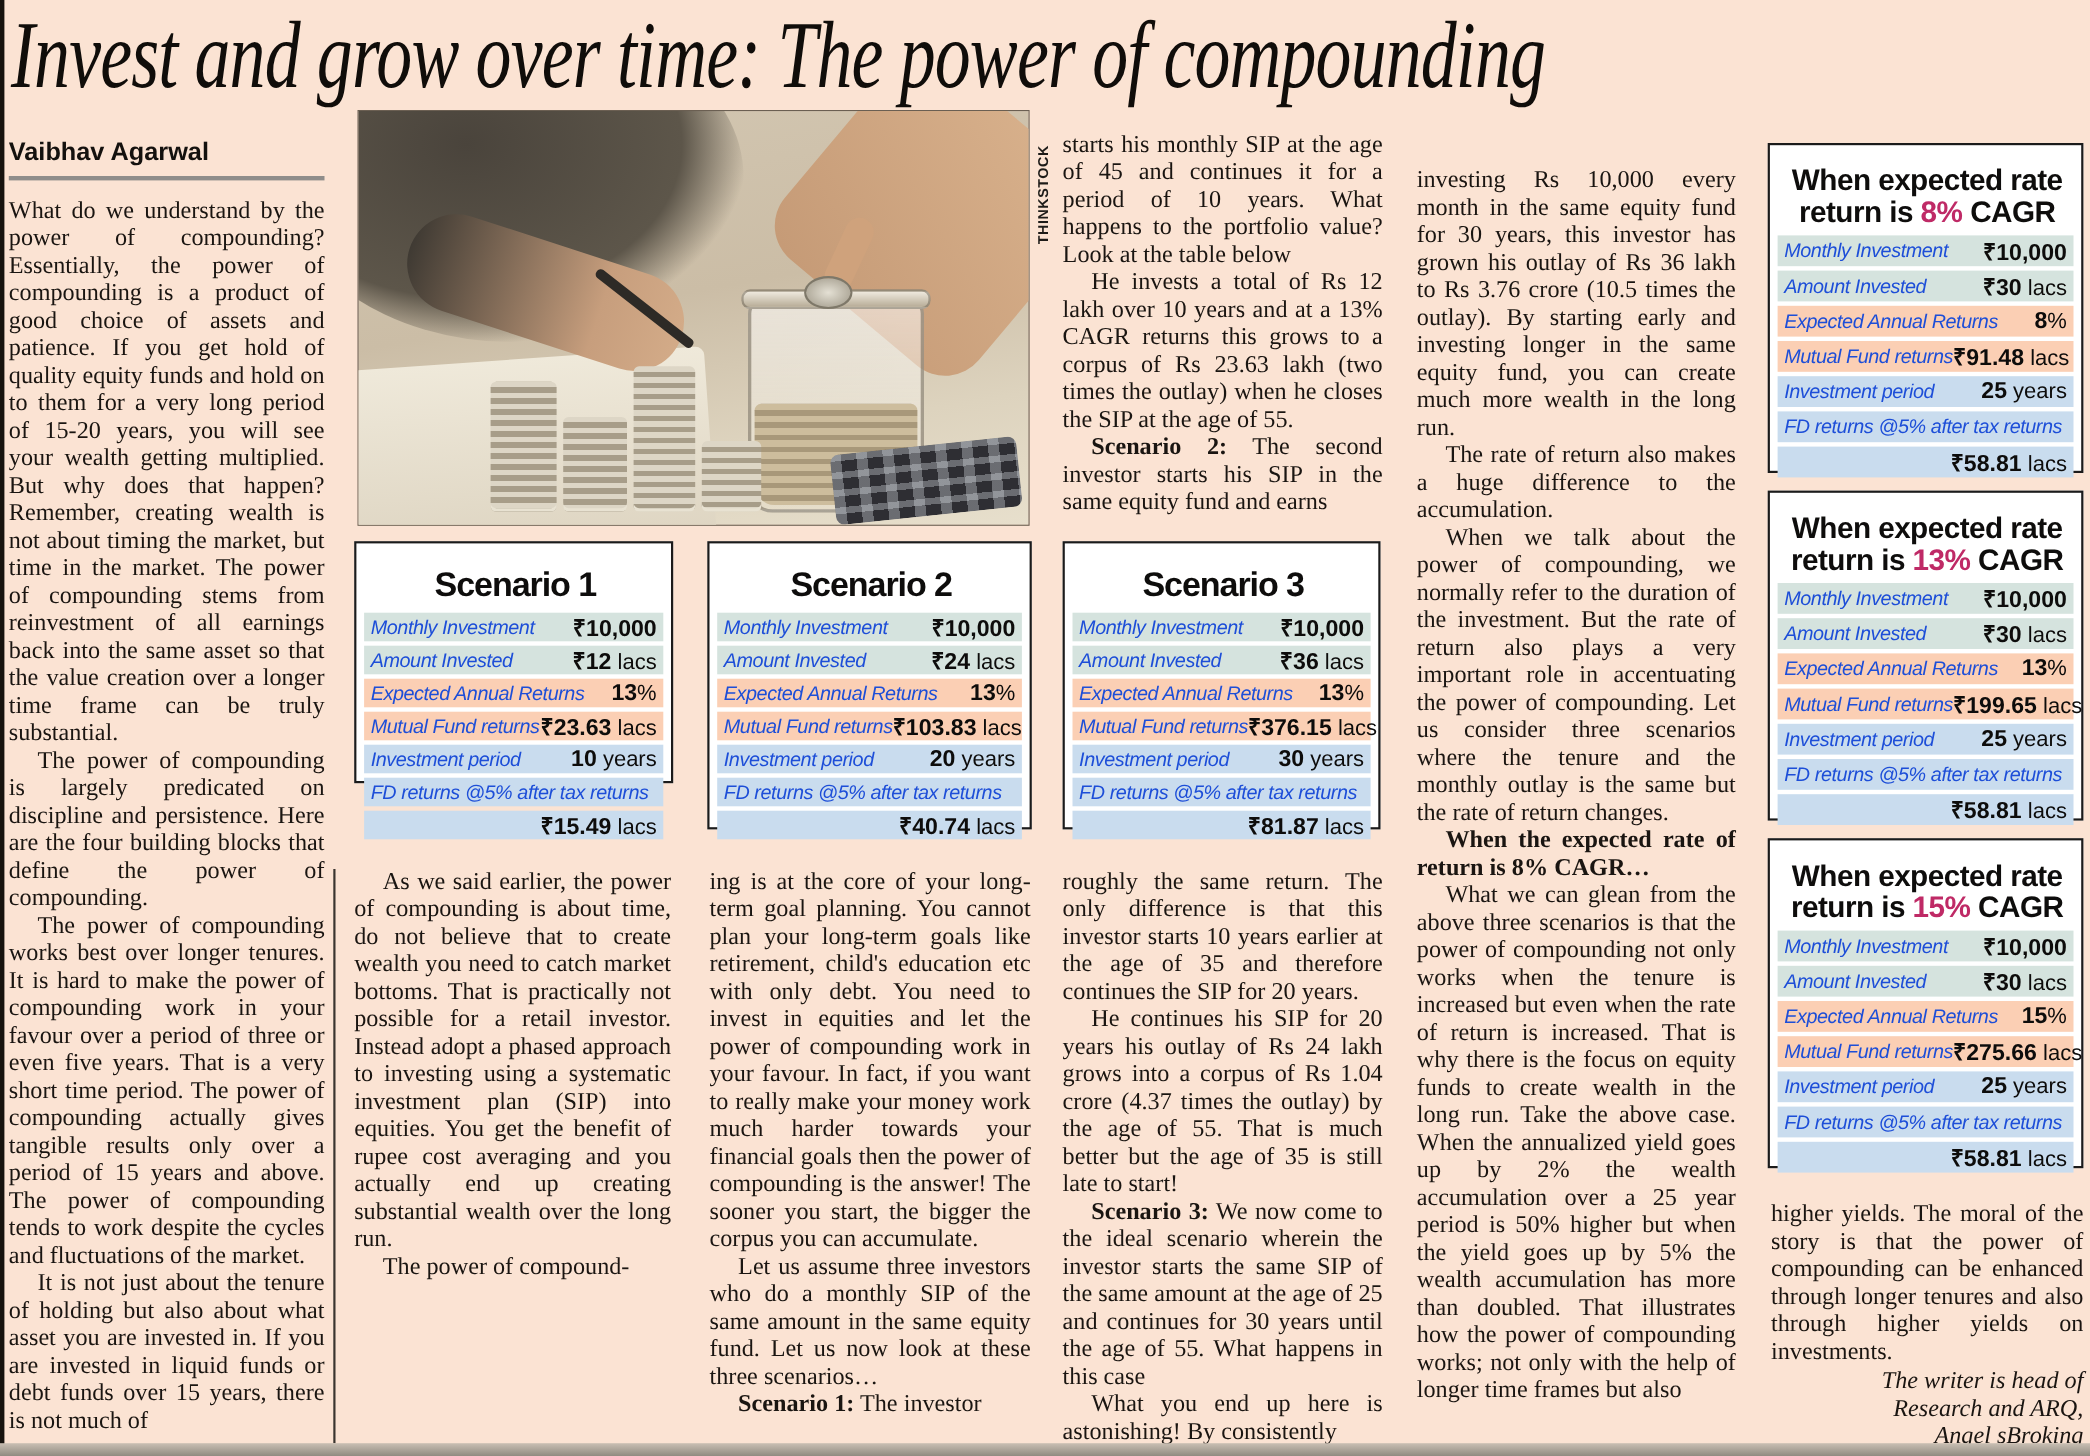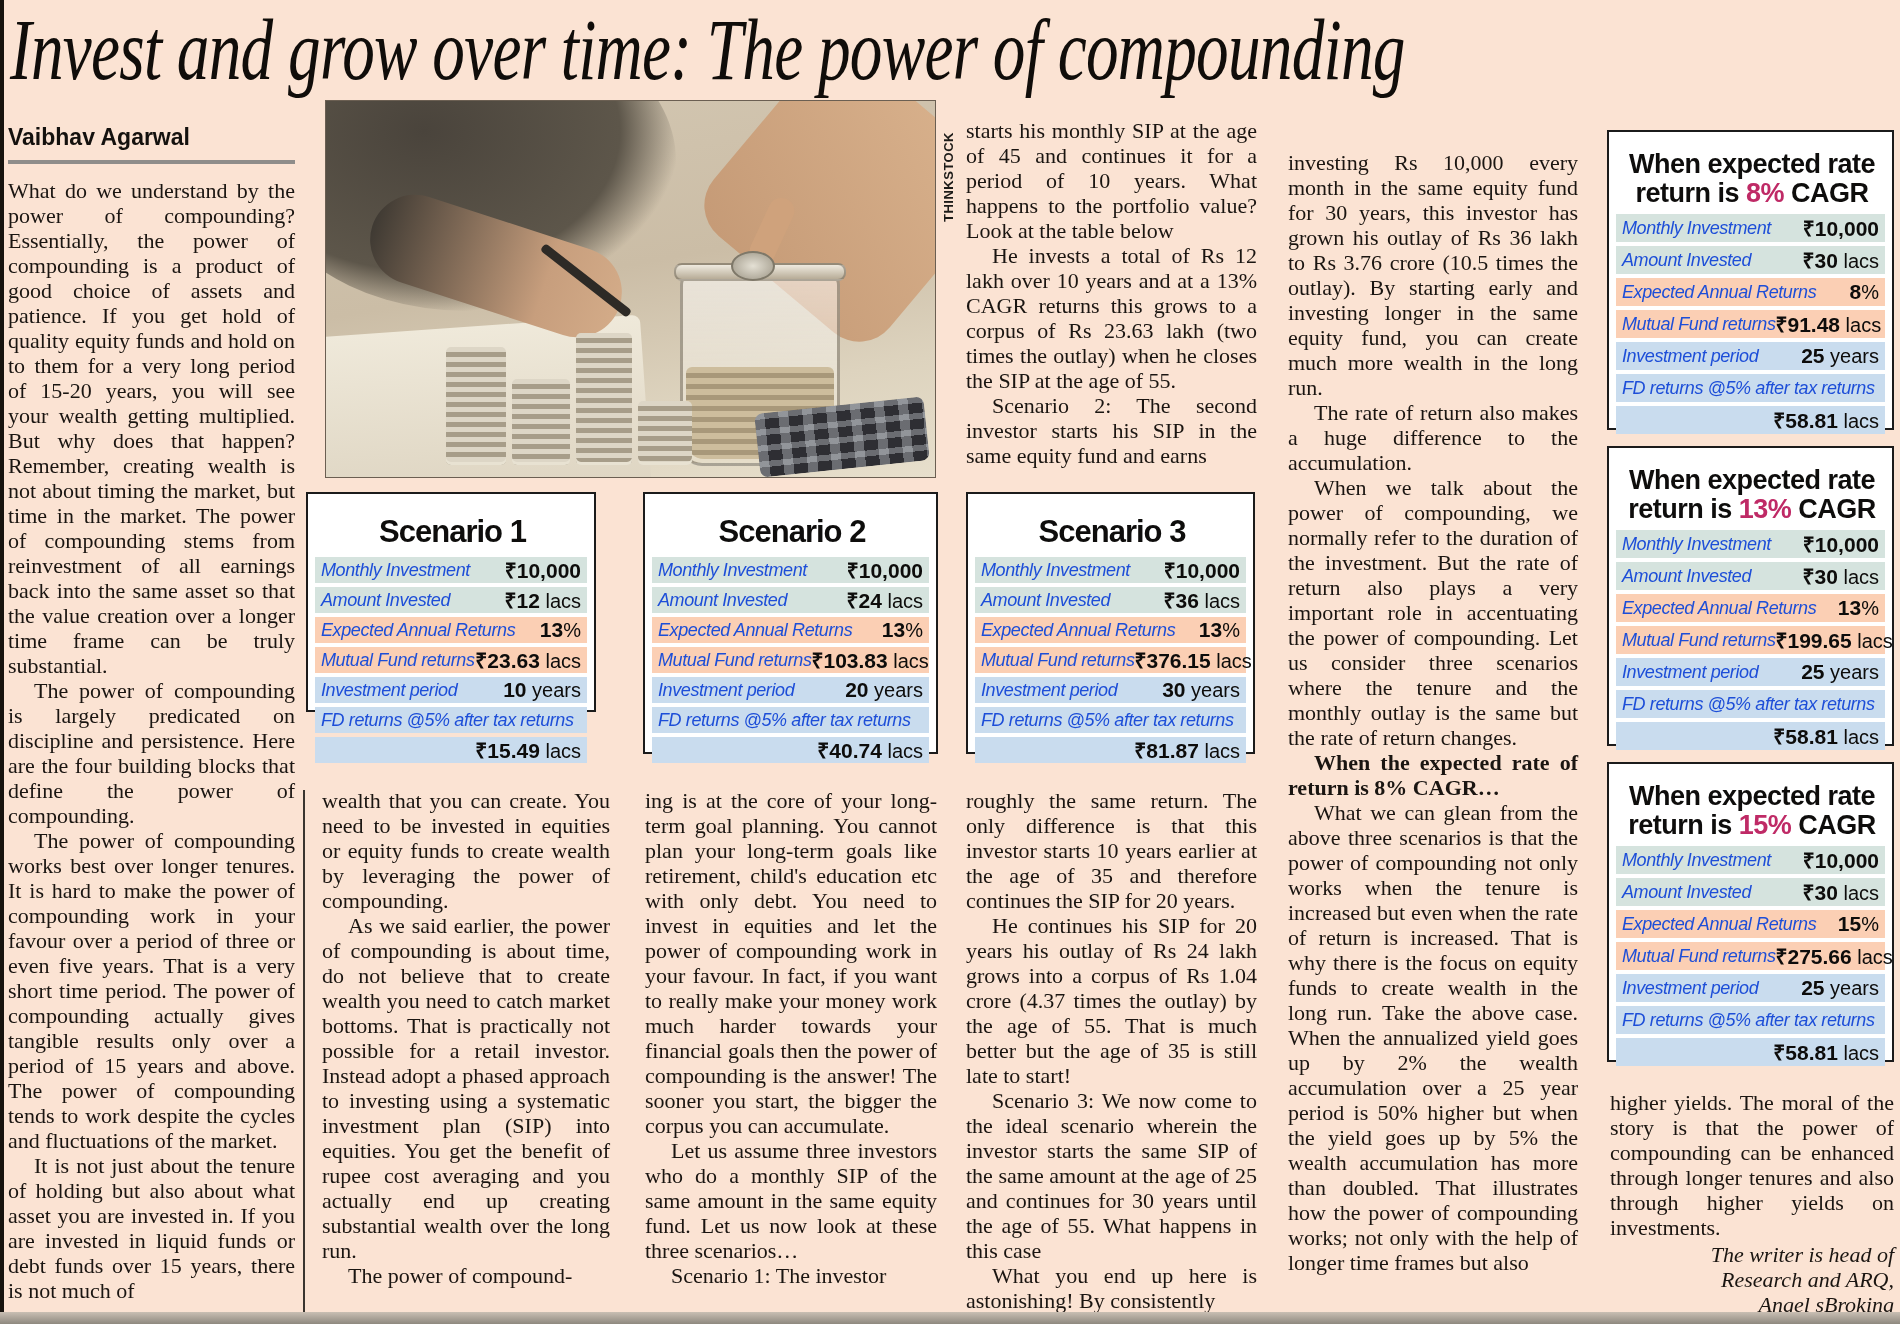--- a/index.html
+++ b/index.html
@@ -17,21 +17,21 @@
     font-family:"Liberation Serif",serif;font-style:italic;font-weight:normal;
     font-size:87px;line-height:96px;color:#100d0a;letter-spacing:-1px;
     transform:scaleX(.75);transform-origin:left center;
   }
   .byline{position:absolute;left:8px;top:124px;font:bold 23px/26px "Liberation Sans",sans-serif;color:#14110e;}
   .byline-rule{position:absolute;left:8px;top:160px;width:287px;height:4px;background:#8f8d8a;}
   
   .col{position:absolute;font-size:22px;line-height:25px;text-align:justify;color:#1a1511;}
   .col p{text-indent:26px;}
   .col p.f{text-indent:0;}
-  .col b.run{font-weight:normal;}
+  .col b.run{font-weight:bold;}
   .col p.sub{font-weight:bold;}
   .sig{font-style:italic;text-align:right;margin-top:2px;text-indent:0;}
   .vrule{position:absolute;left:303px;top:790px;width:2px;height:522px;background:#3a352f;}
   
   .photo{position:absolute;left:325px;top:100px;width:611px;height:378px;overflow:hidden;
     border:1px solid #6b5f52;
     background:linear-gradient(170deg,#d3c7b2 0%,#cbbda6 45%,#ddd3be 75%,#e7dfcc 100%);}
   .ph-figure{position:absolute;left:-70px;top:-90px;width:420px;height:300px;border-radius:50%;
     background:radial-gradient(ellipse at 40% 40%,#4a443c 0%,#5d564a 55%,rgba(93,86,74,0) 72%);}
   .ph-arm-left{position:absolute;left:40px;top:120px;width:260px;height:90px;border-radius:45px;
@@ -109,21 +109,21 @@
     <div class="ph-jar-rim"></div>
     <div class="ph-coin-drop"></div>
     <div class="stack" style="left:120px;width:60px;height:118px;"></div>
     <div class="stack" style="left:186px;width:58px;height:86px;"></div>
     <div class="stack" style="left:250px;width:56px;height:132px;"></div>
     <div class="stack" style="left:312px;width:54px;height:64px;"></div>
     <div class="ph-calc"></div>
   </div>
   <div class="credit">THINKSTOCK</div>
 
-  <div class="tbl s-tbl" style="left:306px;top:492px;height:220px;">
+  <div class="tbl s-tbl" style="left:322px;top:492px;height:220px;">
     <h2>Scenario 1</h2>
     <div class="tbody">
       <div class="trow">
           <span class="tl">Monthly Investment</span>
           <span class="tv"><b>₹10,000</b><span class="u"></span></span>
         </div>
       <div class="trow">
           <span class="tl">Amount Invested</span>
           <span class="tv"><b>₹12</b><span class="u"> lacs</span></span>
         </div>
@@ -214,21 +214,20 @@
       <div class="trow">
           <span class="tl"></span>
           <span class="tv"><b>₹81.87</b><span class="u"> lacs</span></span>
         </div>
     </div>
   </div>
 
   <div class="vrule"></div>
 
   <div class="col" style="left:322px;top:788px;width:288px;">
-    <p class="f">wealth that you can create. You need to be invested in equities or equity funds to create wealth by leveraging the power of compounding.</p>
     <p>As we said earlier, the power of compounding is about time, do not believe that to create wealth you need to catch market bottoms. That is practically not possible for a retail investor. Instead adopt a phased approach to investing using a systematic investment plan (SIP) into equities. You get the benefit of rupee cost averaging and you actually end up creating substantial wealth over the long run.</p>
     <p>The power of compound-</p>
   </div>
 
   <div class="col" style="left:645px;top:788px;width:292px;">
     <p class="f">ing is at the core of your long-term goal planning. You cannot plan your long-term goals like retirement, child's education etc with only debt. You need to invest in equities and let the power of compounding work in your favour. In fact, if you want to really make your money work much harder towards your financial goals then the power of compounding is the answer! The sooner you start, the bigger the corpus you can accumulate.</p>
     <p>Let us assume three investors who do a monthly SIP of the same amount in the same equity fund. Let us now look at these three scenarios…</p>
     <p><b class="run">Scenario 1:</b><span> The investor</span></p>
   </div>
 

